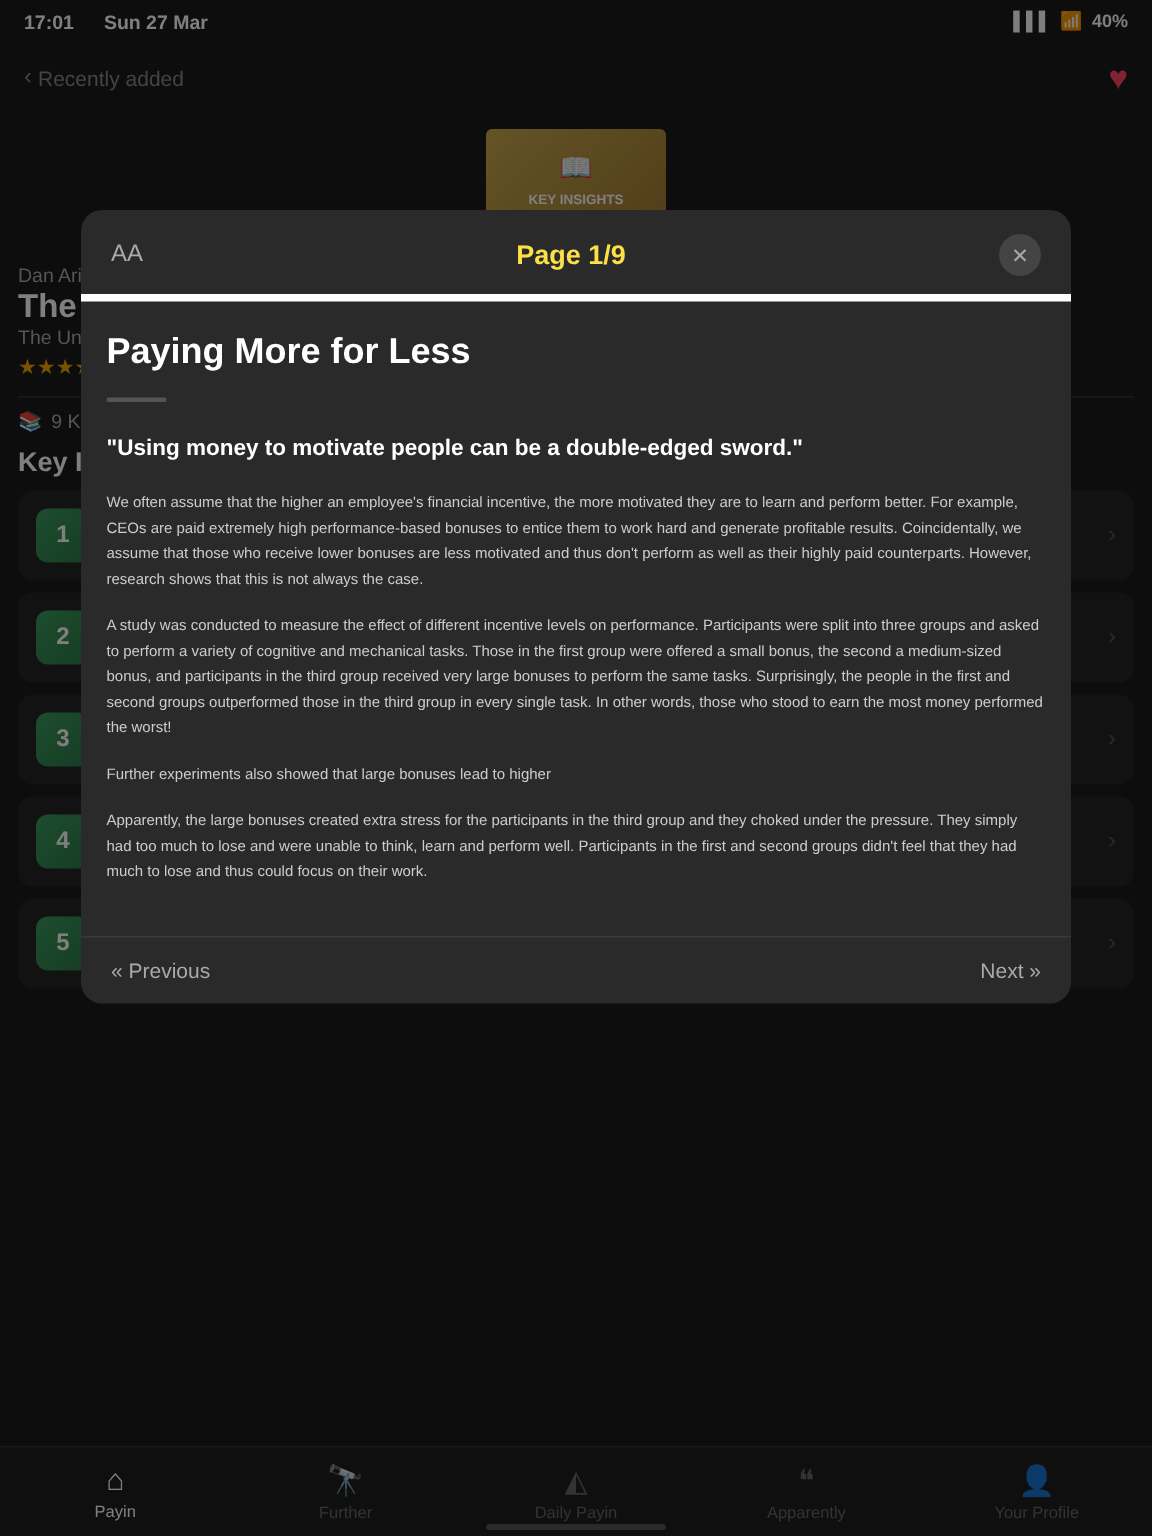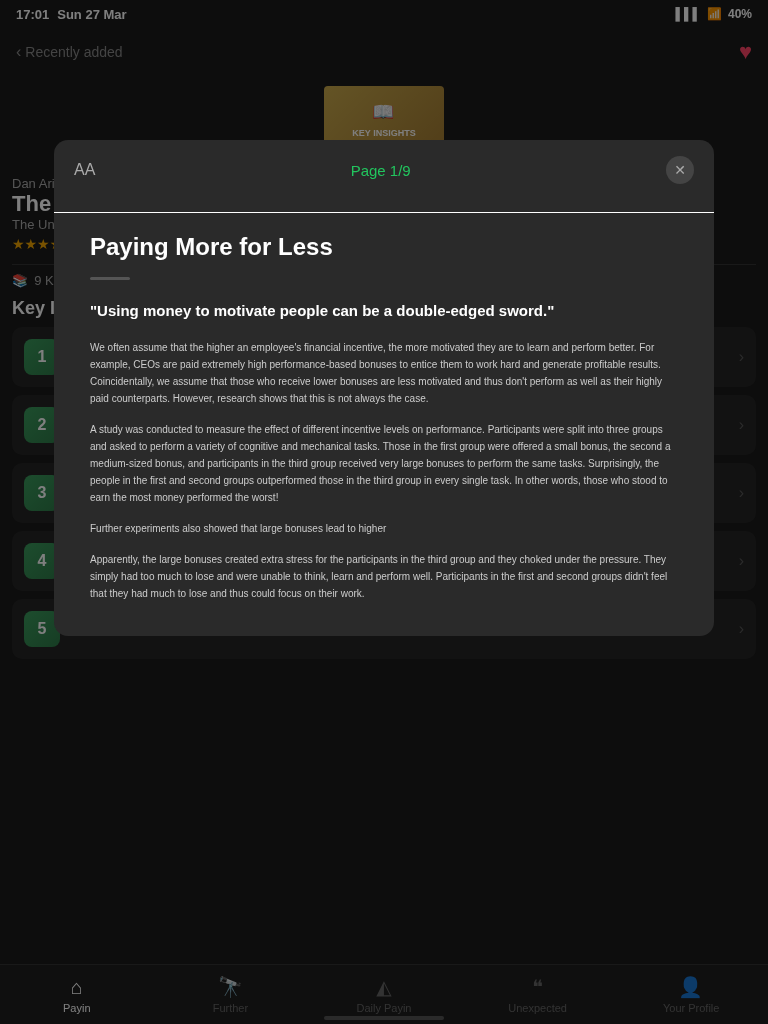--- a/index.html
+++ b/index.html
@@ -17,21 +17,21 @@
     .status-bar {
       display: flex;
       justify-content: space-between;
       align-items: center;
       padding: 0 16px;
       height: 28px;
       background: #1a1a1a;
       font-size: 13px;
       font-weight: 600;
     }
-    .status-left { display: flex; align-items: center; gap: 8px; }
+    .status-left { display: flex; align-items: center; gap: 20px; }
     .status-right { display: flex; align-items: center; gap: 6px; font-size: 12px; }
 
     
     .top-nav {
       display: flex;
       align-items: center;
       justify-content: space-between;
       padding: 6px 16px;
       background: #1a1a1a;
       height: 48px;
@@ -179,40 +179,40 @@
       border-radius: 14px;
       overflow: hidden;
       max-height: 780px;
       display: flex;
       flex-direction: column;
     }
     .modal-header {
       display: flex;
       align-items: center;
       justify-content: space-between;
-      padding: 16px 20px 28px;
-      border-bottom: 1px solid #ffffff;
+      padding: 16px 20px 12px;
+      border-bottom: 5px solid #ffffff;
       flex-shrink: 0;
     }
     .modal-font-size { font-size: 16px; color: #aaa; font-weight: 500; }
-    .modal-page { font-size: 15px; color: #22c55e; font-weight: 400; }
+    .modal-page { font-size: 18px; color: #fde047; font-weight: 700; }
     .modal-close {
       width: 28px;
       height: 28px;
       background: #444;
       border-radius: 50%;
       display: flex;
       align-items: center;
       justify-content: center;
       font-size: 14px;
       color: #aaa;
       cursor: pointer;
     }
     .modal-body {
-      padding: 20px 36px;
+      padding: 20px 17px;
       overflow-y: auto;
       flex: 1;
     }
     .modal-chapter-title {
       font-size: 24px;
       font-weight: 700;
       color: #fff;
       margin-bottom: 16px;
     }
     .modal-divider {
@@ -365,38 +365,42 @@
     <div class="modal-body">
       <div class="modal-chapter-title">Paying More for Less</div>
       <div class="modal-divider"></div>
       <div class="modal-quote">"Using money to motivate people can be a double-edged sword."</div>
       <div class="modal-text">We often assume that the higher an employee's financial incentive, the more motivated they are to learn and perform better. For example, CEOs are paid extremely high performance-based bonuses to entice them to work hard and generate profitable results. Coincidentally, we assume that those who receive lower bonuses are less motivated and thus don't perform as well as their highly paid counterparts. However, research shows that this is not always the case.</div>
       <div class="modal-text">A study was conducted to measure the effect of different incentive levels on performance. Participants were split into three groups and asked to perform a variety of cognitive and mechanical tasks. Those in the first group were offered a small bonus, the second a medium-sized bonus, and participants in the third group received very large bonuses to perform the same tasks. Surprisingly, the people in the first and second groups outperformed those in the third group in every single task. In other words, those who stood to earn the most money performed the worst!</div>
       <div class="modal-text">Further experiments also showed that large bonuses lead to higher</div>
       <div class="modal-text">Apparently, the large bonuses created extra stress for the participants in the third group and they choked under the pressure. They simply had too much to lose and were unable to think, learn and perform well. Participants in the first and second groups didn't feel that they had much to lose and thus could focus on their work.</div>
     </div>
 
+    <div class="modal-footer">
+      <div class="modal-prev">« Previous</div>
+      <div class="modal-next">Next »</div>
+    </div>
   </div>
 </div>
 
 <div class="bottom-nav">
   <div class="nav-item active">
     <span class="nav-item-icon">⌂</span>
     <span class="nav-item-label">Payin</span>
   </div>
   <div class="nav-item">
     <span class="nav-item-icon">🔭</span>
     <span class="nav-item-label">Further</span>
   </div>
   <div class="nav-item">
     <span class="nav-item-icon">◭</span>
     <span class="nav-item-label">Daily Payin</span>
   </div>
   <div class="nav-item">
     <span class="nav-item-icon">❝</span>
-    <span class="nav-item-label">Unexpected</span>
+    <span class="nav-item-label">Apparently</span>
   </div>
   <div class="nav-item">
     <span class="nav-item-icon">👤</span>
     <span class="nav-item-label">Your Profile</span>
   </div>
   <div class="home-bar"></div>
 </div>
 
 </body></html>

